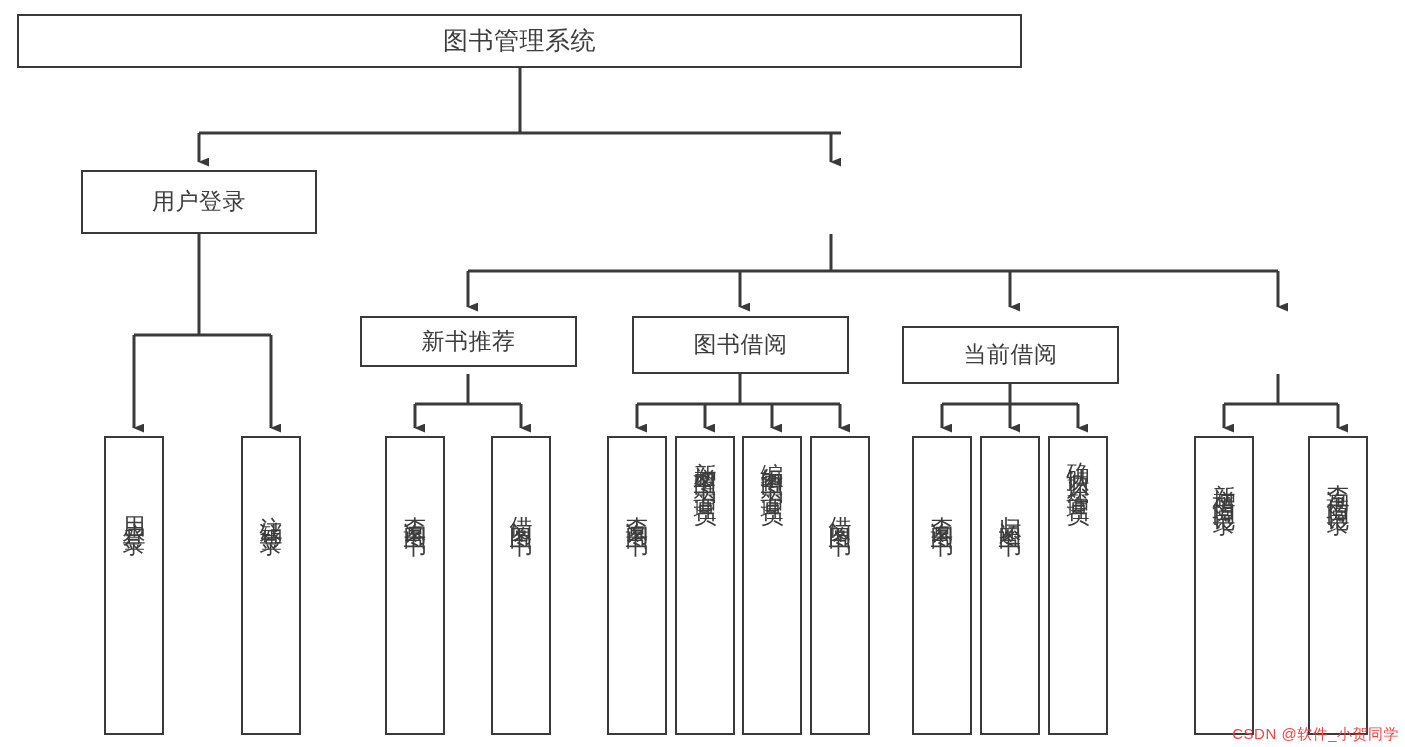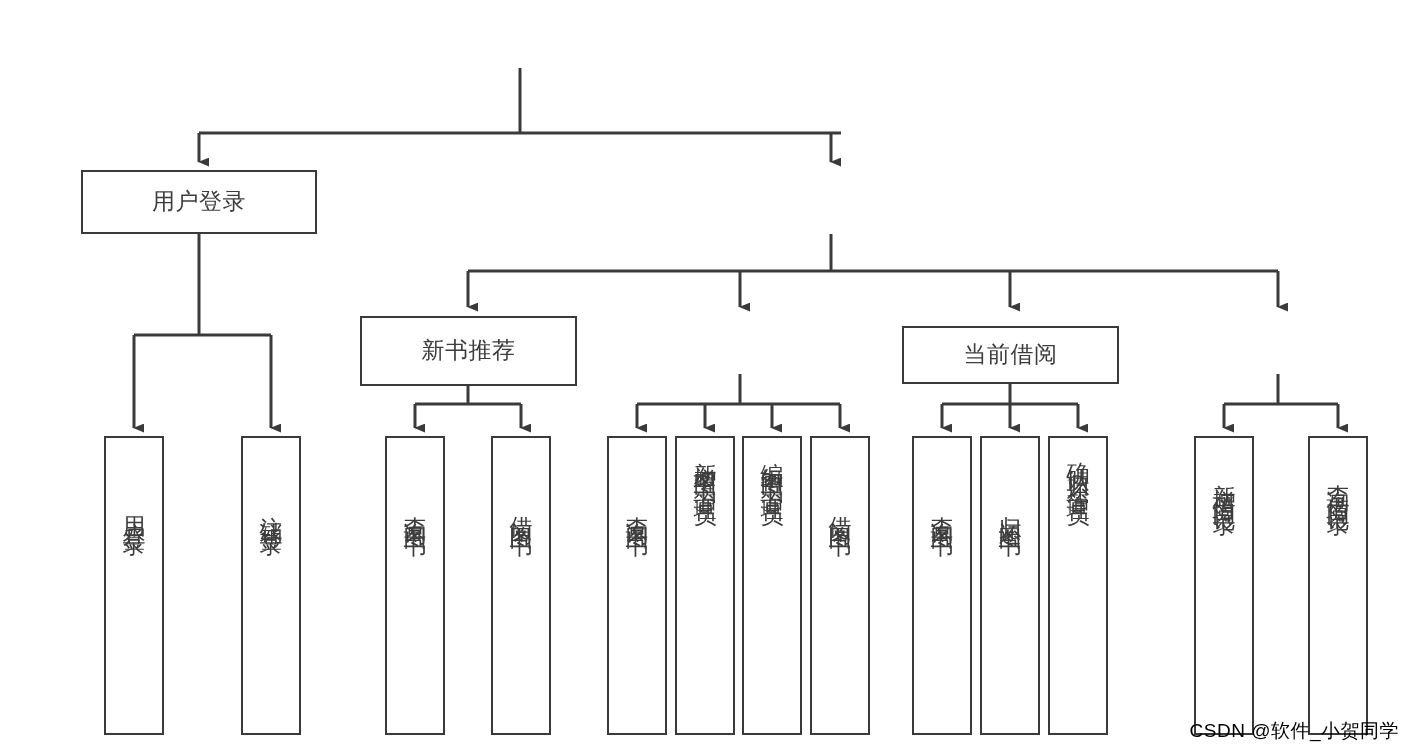--- a/index.html
+++ b/index.html
@@ -63,22 +63,22 @@
     text-orientation: upright;
     line-height: 1.0;
     letter-spacing: 6px;
     font-size: 23px;
     max-height: 290px;
   }
   .watermark {
     position: absolute;
     right: 6px;
     bottom: 3px;
-    font-size: 19px;
-    color: #000000;
+    font-size: 15px;
+    color: #ef4444;
     letter-spacing: 0.5px;
     white-space: nowrap;
   }
 </style>
 </head>
 <body>
 
 <div id="diagram-root">
 
   <svg id="connector-layer" viewBox="0 0 1405 747" xmlns="http://www.w3.org/2000/svg">
@@ -124,30 +124,36 @@
       <path d="M 1010,404 L 1010,428" marker-end="url(#arrowhead)"></path>
       <path d="M 1078,404 L 1078,428" marker-end="url(#arrowhead)"></path>
 
       <path d="M 1278,374 L 1278,404"></path>
       <path d="M 1224,404 L 1338,404"></path>
       <path d="M 1224,404 L 1224,428" marker-end="url(#arrowhead)"></path>
       <path d="M 1338,404 L 1338,428" marker-end="url(#arrowhead)"></path>
     </g>
   </svg>
 
+  <div class="node level-0" style="left:17px; top:14px; width:1005px; height:54px;">
+    <span class="node-label">图书管理系统</span>
+  </div>
 
   <div class="node level-1" style="left:81px; top:170px; width:236px; height:64px;">
     <span class="node-label">用户登录</span>
   </div>
 
 
-  <div class="node level-2" style="left:360px; top:316px; width:217px; height:70px;">
+  <div class="node level-2" style="left:360px; top:316px; width:217px; height:51px;">
     <span class="node-label">新书推荐</span>
   </div>
 
+  <div class="node level-2" style="left:632px; top:316px; width:217px; height:58px;">
+    <span class="node-label">图书借阅</span>
+  </div>
 
   <div class="node level-2" style="left:902px; top:316px; width:217px; height:58px;margin-top:10px;">
     <span class="node-label">当前借阅</span>
   </div>
 
 
   <div class="node vertical" style="left:104px; top:436px; width:60px; height:299px; padding-top:60px;">
     <span class="node-label">用户登录</span>
   </div>
 

